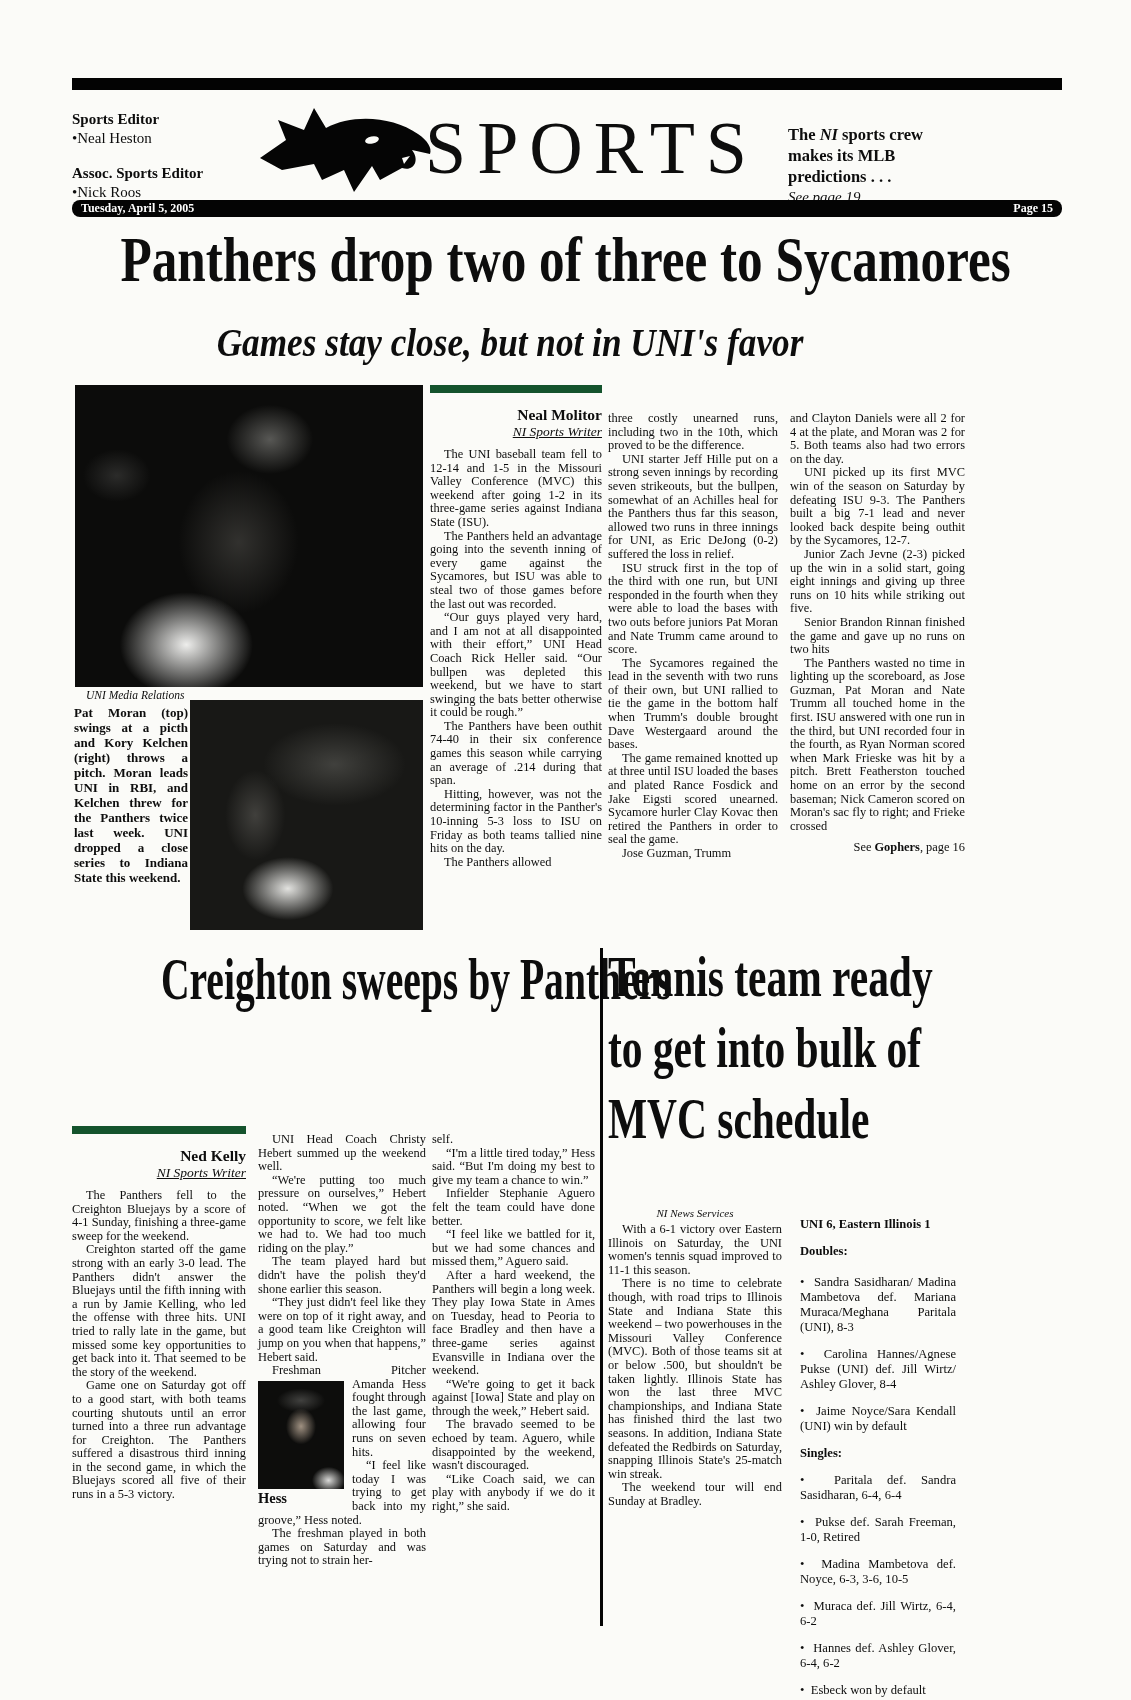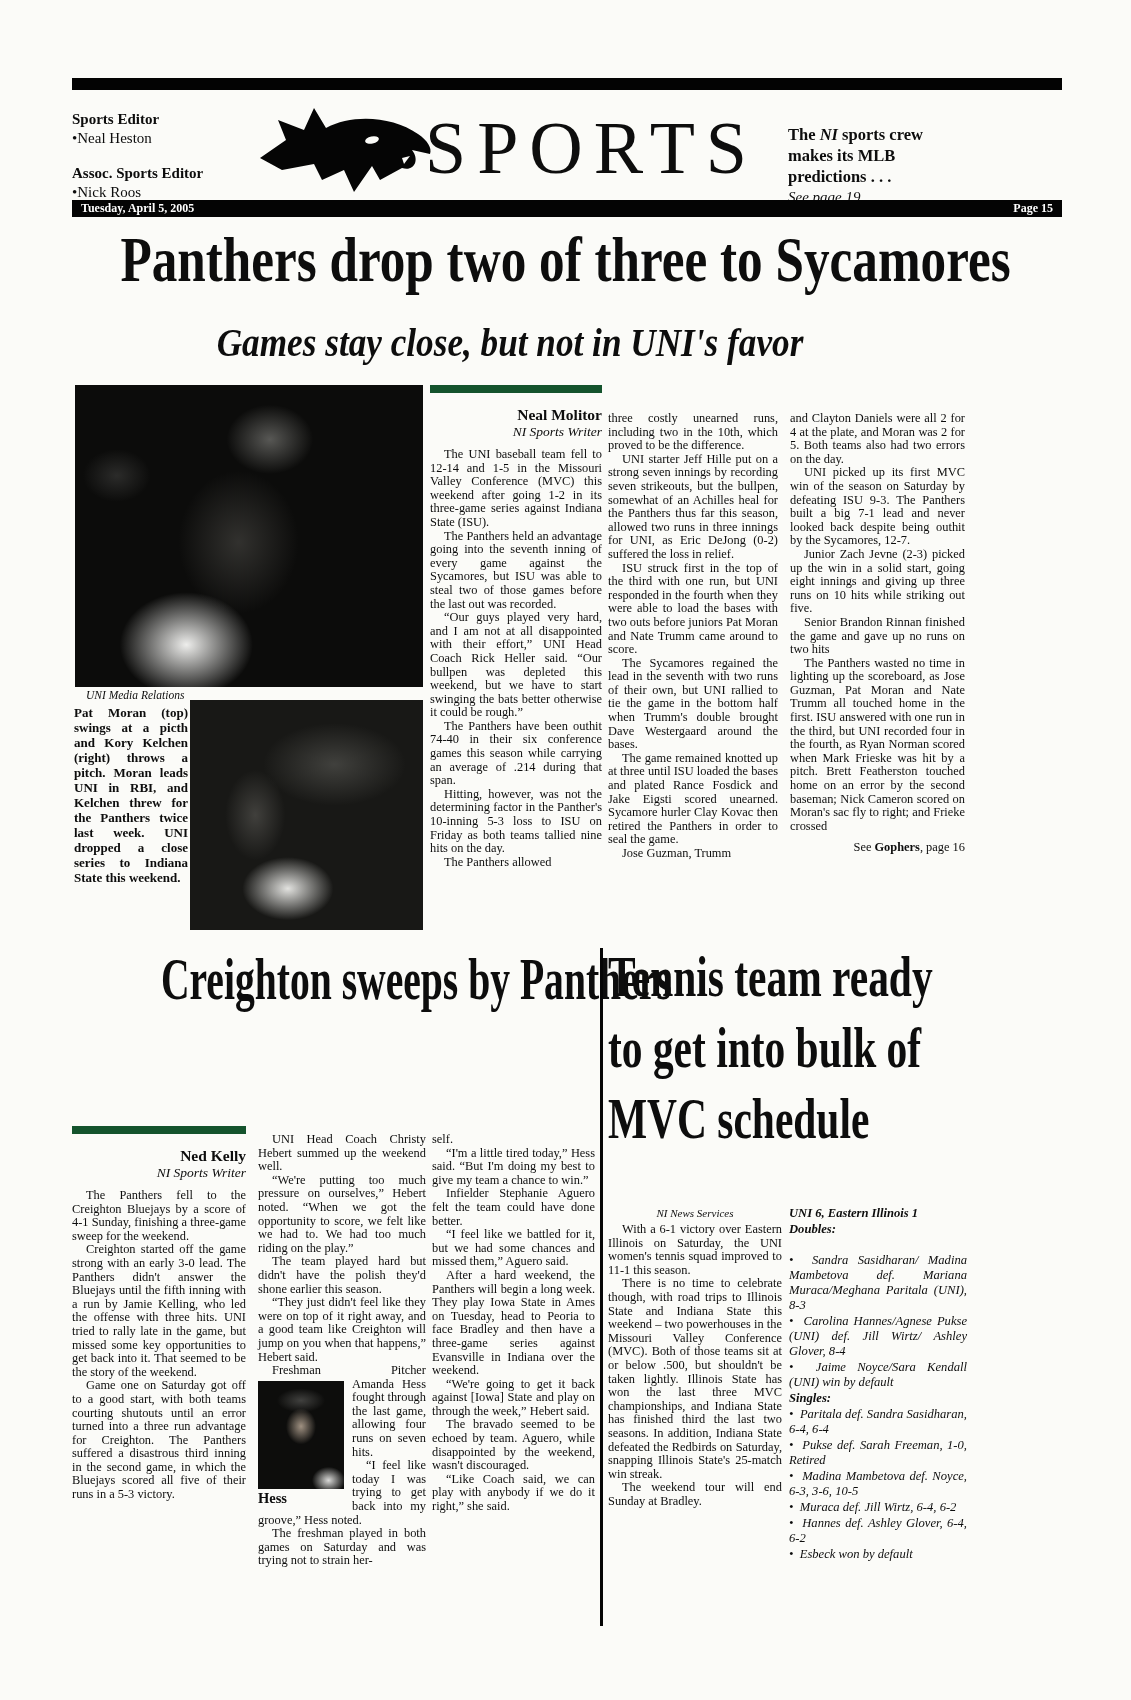--- a/index.html
+++ b/index.html
@@ -17,21 +17,21 @@
   .ed-gap { height:16px; }
   .panther { left:252px; top:100px; width:185px; height:100px; }
   .panther svg { width:100%; height:100%; }
   .sports-title { left:425px; top:102px; width:330px; text-align:left;
     font-size:74px; line-height:92px; letter-spacing:11px; font-weight:400; }
   .promo { left:788px; top:124px; width:210px; font-size:16.5px; font-weight:bold; line-height:21px; }
   .promo .it { font-style:italic; }
   .promo-see { font-style:italic; font-weight:normal; font-size:15px; }
   .date-bar { left:72px; top:200px; width:990px; height:17px; background:#040404;
     color:#fff; font-size:12px; font-weight:bold; display:flex; justify-content:space-between;
-    align-items:center; padding:0 9px; box-sizing:border-box; }
+    align-items:center; padding:0 9px; box-sizing:border-box;border-radius:8px; }
   
   .headline { left:0; top:224px; width:1131px; text-align:center; font-weight:bold;
     font-size:64px; line-height:72px; transform:scaleX(0.8); transform-origin:center; white-space:nowrap; }
   .subhead { left:0; top:320px; width:1020px; text-align:center; font-weight:bold; font-style:italic;
     font-size:40px; line-height:46px; transform:scaleX(0.88); transform-origin:center; white-space:nowrap; }
   .photo1 { left:75px; top:385px; width:348px; height:302px; background:
       radial-gradient(ellipse 95px 75px at 32% 86%, rgba(250,250,248,0.95), rgba(250,250,248,0) 70%),
       radial-gradient(ellipse 60px 48px at 56% 18%, rgba(180,180,175,0.45), rgba(0,0,0,0) 72%),
       radial-gradient(ellipse 80px 95px at 47% 52%, rgba(120,118,112,0.35), rgba(0,0,0,0) 75%),
       radial-gradient(ellipse 45px 35px at 12% 30%, rgba(90,90,88,0.4), rgba(0,0,0,0) 75%),
@@ -45,21 +45,21 @@
       radial-gradient(ellipse 40px 60px at 28% 50%, rgba(140,138,132,0.35), rgba(0,0,0,0) 75%),
       #181816; }
   .body-col { font-size:12.4px; line-height:13.6px; text-align:justify; }
   .body-col p { margin:0; text-indent:14px; }
   .body-col p.cont { text-indent:0; }
   .lead-col1 { left:430px; top:385px; width:172px; }
   .lead-col2 { left:608px; top:412px; width:170px; }
   .lead-col3 { left:790px; top:412px; width:175px; }
   .byline-block { text-align:right; border-top:8px solid #14532d; padding-top:13px; margin-bottom:8px; }
   .byline-name { font-weight:bold; font-size:15.5px; line-height:18px; }
-  .byline-title { font-style:italic; font-size:13.5px; line-height:16px; }
+  .byline-title { font-style:italic; font-size:13.5px; line-height:16px;text-decoration:underline; }
   .jump { text-align:right !important; text-indent:0 !important; margin-top:8px !important; }
   .jump .jn { font-weight:bold; }
   
   .creighton-headline { left:72px; top:944px; width:523px; text-align:center; font-weight:bold;
     font-size:60px; line-height:70px; transform:scaleX(0.66); transform-origin:center; white-space:nowrap; }
   .divider-v { left:600px; top:948px; width:3px; height:678px; background:#050505; }
   .c-col1 { left:72px; top:1126px; width:174px; }
   .c-col2 { left:258px; top:1133px; width:168px; }
   .c-col3 { left:432px; top:1133px; width:163px; }
   .spread { text-align:justify; text-align-last:justify; }
@@ -68,21 +68,21 @@
       radial-gradient(ellipse 20px 24px at 50% 42%, rgba(185,168,150,0.85), rgba(0,0,0,0) 75%),
       radial-gradient(ellipse 30px 15px at 50% 18%, rgba(70,70,68,0.9), rgba(0,0,0,0) 80%),
       radial-gradient(ellipse 22px 18px at 82% 92%, rgba(240,240,238,0.9), rgba(0,0,0,0) 75%),
       #0d0d0c; }
   .hess-caption { font-weight:bold; font-size:14.5px; padding-top:3px; text-indent:0; }
   .tennis-headline { left:608px; top:942px; width:380px; font-weight:bold; font-size:56px;
     line-height:71px; transform:scaleX(0.74); transform-origin:left top; white-space:nowrap; }
   .t-col1 { left:608px; top:1205px; width:174px; }
   .t-byline { text-align:center; font-style:italic; font-size:11px; line-height:16px; margin-bottom:2px; }
   .t-results { left:788px; top:1205px; width:180px; font-size:12.6px; line-height:15px; text-align:justify; }
-  .t-results p { margin:1px; text-indent:0;font-style:italic; }
+  .t-results p { margin:12px; text-indent:0; }
   .res-score { font-weight:bold; }
   .res-label { font-weight:bold; }
   .res-group { margin-top:16px; }
   .res-label-singles { margin-top:18px; margin-bottom:16px; }
   .bullet::before { content:"•\00a0\00a0"; }
 </style>
 </head>
 <body>
 
 <div class="page">

